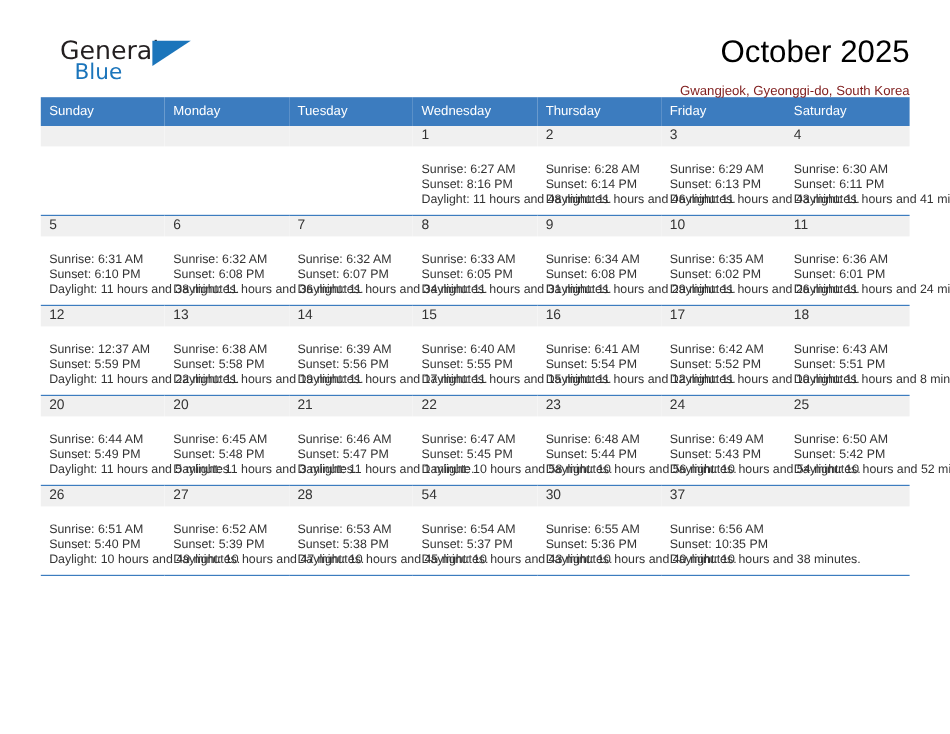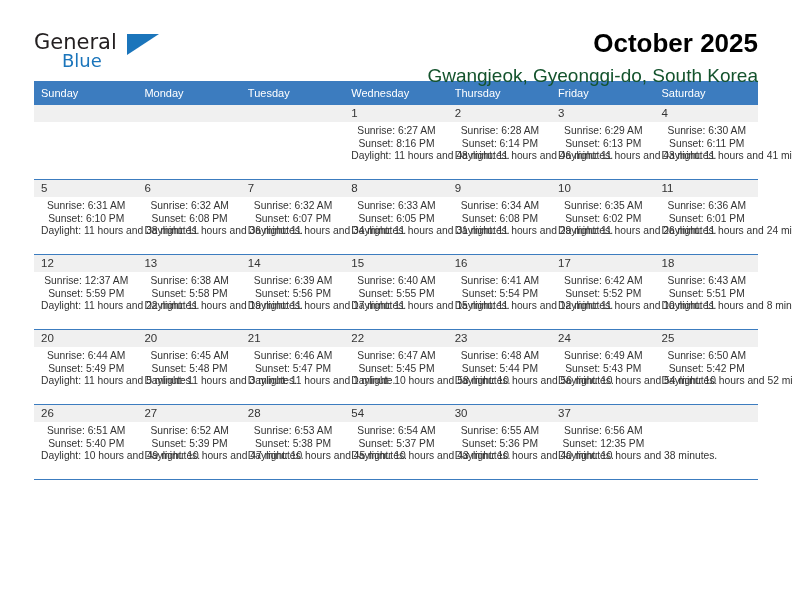--- a/index.html
+++ b/index.html
@@ -32,21 +32,21 @@
     box-sizing: border-box;
   }
   .logo {
     position: relative;
     width: 120px;
     height: 56px;
     flex: 0 0 auto;
   }
   .logo-general {
     position: absolute;
-    left: 0;
+    left: 16px;
     top: 2px;
     font-size: 21px;
     letter-spacing: 0px;
     color: #231f20;
     font-family: "DejaVu Sans", sans-serif;
   }
   .logo-blue {
     position: absolute;
     left: 28px;
     top: 22px;
@@ -66,26 +66,26 @@
 
   .title-block {
     text-align: right;
     flex: 1 1 auto;
     padding-top: 0px;
   }
   .cal-title {
     font-size: 26px;
     color: #000000;
     line-height: 30px;
-    font-weight: bold;
+    font-weight: normal;
     margin: 0;
   }
   .cal-subtitle {
-    font-size: 19px;
-    color: #14532d;
+    font-size: 11px;
+    color: #7f1d1d;
     line-height: 20px;
     margin: 8px 0 0 0;
     font-weight: normal;
   }
 
   
   .calendar {
     margin-top: 9px;
     width: 724px;
     border-collapse: collapse;
@@ -119,25 +119,24 @@
     line-height: 17px;
     font-size: 11.5px;
     color: #333333;
     padding-left: 7px;
     box-sizing: border-box;
   }
   .empty .daynum-bar {
     background: #f0f0f0;
   }
   .cell-body {
-    padding: 3px 6px 0 7px;
+    padding: 14px 6px 0 7px;
     font-size: 10.3px;
     line-height: 12.6px;
     color: #333333;
-    text-align: center;
   }
   .cell-body div { white-space: nowrap; }
   .daylight-wrap { white-space: normal; }
 
   tr.week-row {
     border-bottom: 1px solid #3c7cbf;
   }
   .calendar tbody tr td {
     border-bottom: 1px solid #3c7cbf;
   }
@@ -500,21 +499,21 @@
                 <div>Sunset: 5:36 PM</div>
                 <div class="daylight-wrap">Daylight: 10 hours and 40 minutes.</div>
               </div>
             </div>
           </td>
           <td>
             <div class="cell-inner">
               <div class="daynum-bar">37</div>
               <div class="cell-body">
                 <div>Sunrise: 6:56 AM</div>
-                <div>Sunset: 12:35 PM</div>
+                <div>Sunset: 10:35 PM</div>
                 <div class="daylight-wrap">Daylight: 10 hours and 38 minutes.</div>
               </div>
             </div>
           </td>
           <td>
             <div class="cell-inner empty">
               <div class="daynum-bar"></div>
             </div>
           </td>
         </tr>

